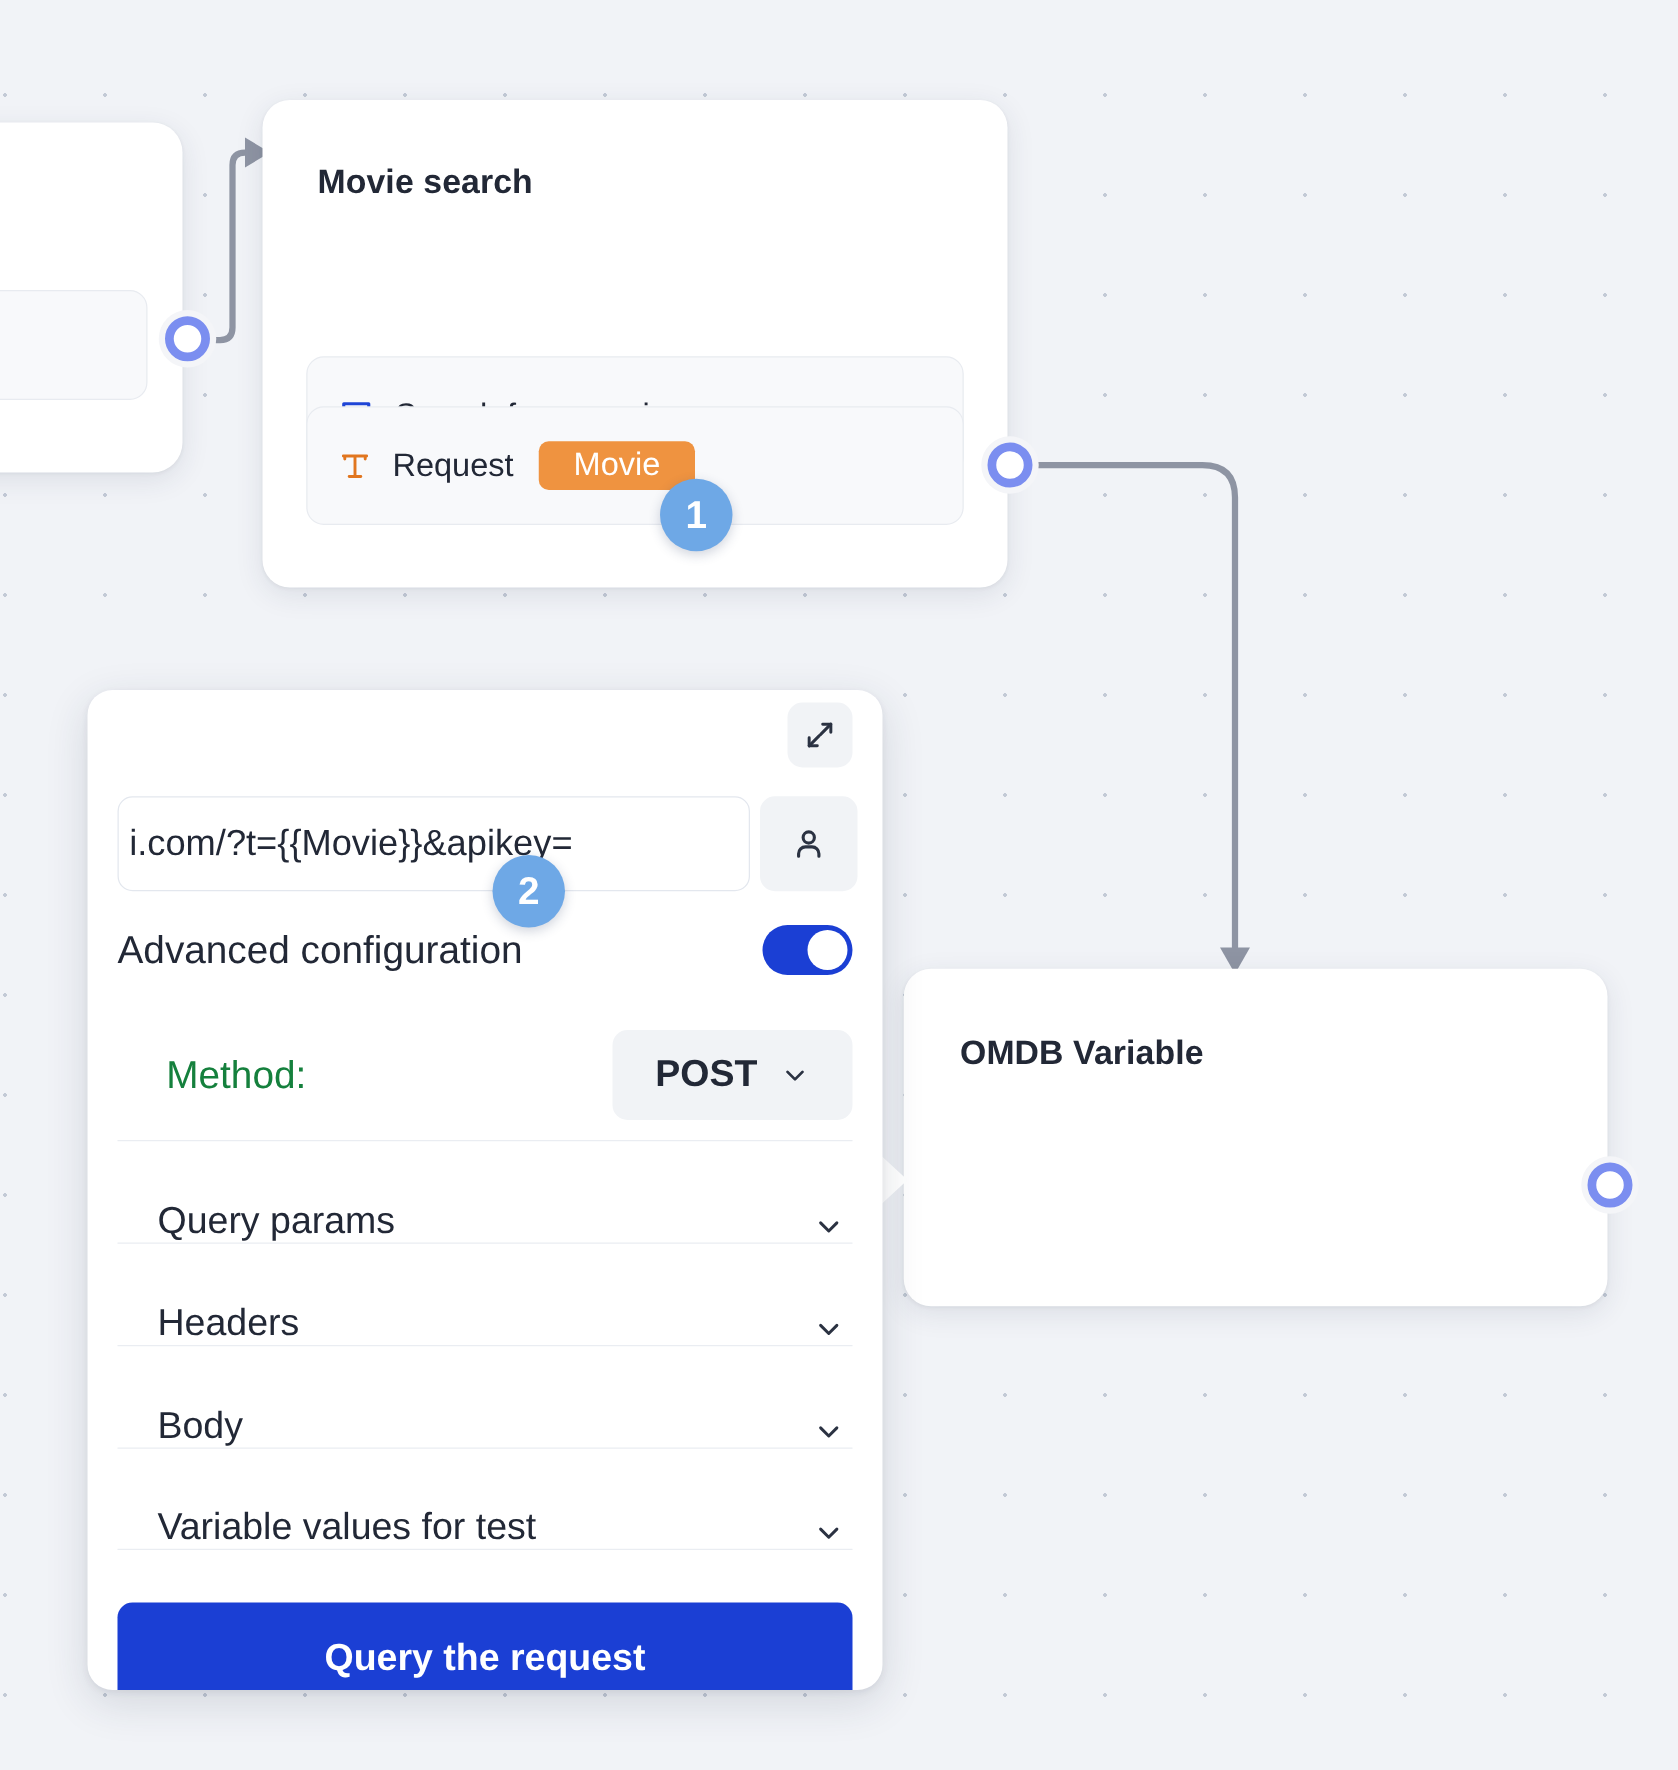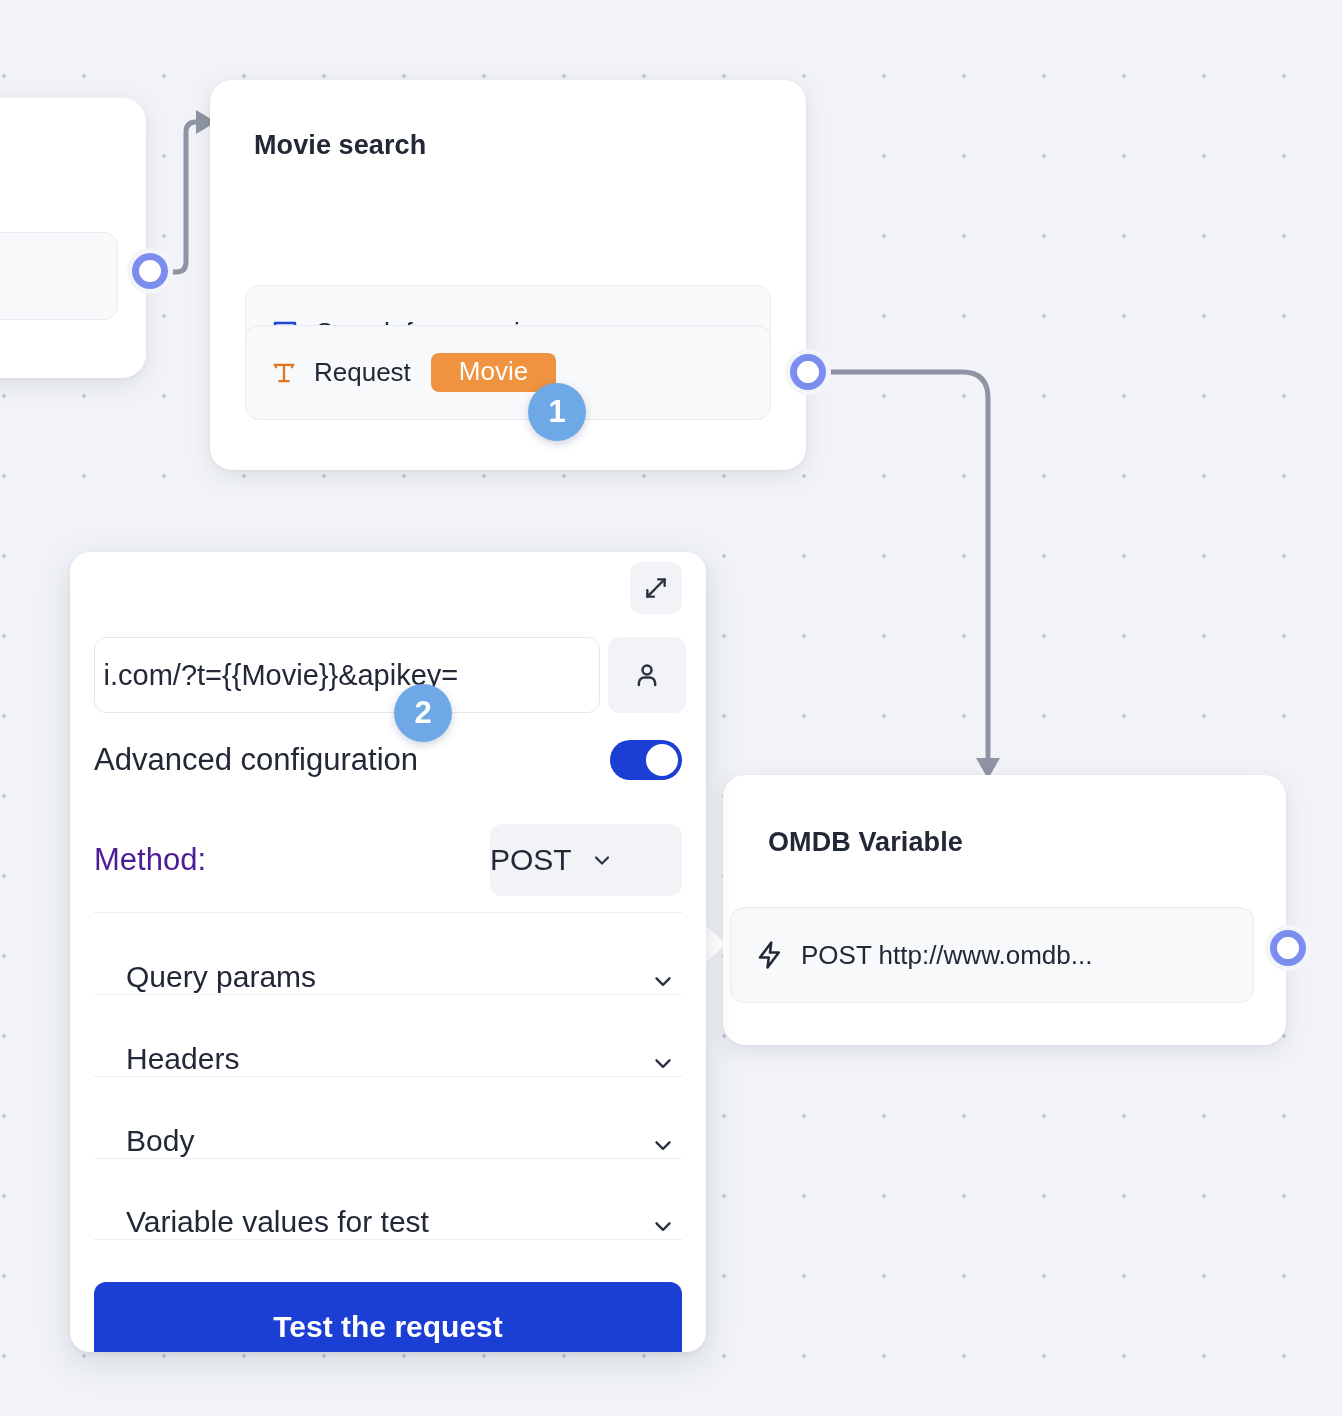--- a/index.html
+++ b/index.html
@@ -201,29 +201,29 @@
     border-radius: 50%;
     background: #ffffff;
   }
 
   .method-row {
     position: absolute;
     left: 24px; top: 272px;
     width: 588px; height: 72px;
     display: flex; align-items: center; justify-content: space-between;
   }
-  .method-label { font-size: 31px; color: #4c1d95; }
+  .method-label { font-size: 31px; color: #15803d; margin-left: 39px; }
   .method-select {
     width: 192px; height: 72px;
     background: #f1f3f6;
     border-radius: 12px;
     border: none; cursor: pointer;
-    display: flex; align-items: center; justify-content: flex-start;
+    display: flex; align-items: center; justify-content: center;
     gap: 18px;
-    font-size: 30px; font-weight: 400; color: #222836;
+    font-size: 30px; font-weight: 700; color: #222836;
     padding: 0;
     font-family: "Liberation Sans", sans-serif;
   }
 
   .accordion {
     position: absolute;
     left: 24px; top: 360px;
     width: 588px;
   }
   .acc-item {
@@ -287,28 +287,20 @@
     </span>
     <span>Request</span>
     <span class="chip-movie">Movie</span>
   </div>
 </div>
 <div class="port" id="port-movie"></div>
 <div class="step-badge" id="badge-1">1</div>
 
 <div class="node" id="omdb-node">
   <div class="node-title">OMDB Variable</div>
-  <div class="node-row">
-    <span class="ico">
-      <svg width="30" height="30" viewBox="0 0 24 24" fill="none" stroke="#222836" stroke-width="2" stroke-linejoin="round" stroke-linecap="round">
-        <path d="M13 2 4 14h7l-1 8 9-12h-7z"></path>
-      </svg>
-    </span>
-    <span>POST http://www.omdb...</span>
-  </div>
 </div>
 <div class="port" id="port-omdb"></div>
 
 <div id="panel-nub"></div>
 <div id="config-panel">
 
   <button class="expand-btn">
     <svg width="26" height="26" viewBox="0 0 24 24" fill="none" stroke="#2b3242" stroke-width="2.2" stroke-linecap="round" stroke-linejoin="round">
       <path d="M14 4h6v6"></path>
         <path d="M20 4l-7.5 7.5"></path>
@@ -372,16 +364,16 @@
     <div class="acc-item">
       <span class="acc-label">Variable values for test</span>
       <span>
         <svg width="26" height="26" viewBox="0 0 24 24" fill="none" stroke="#2b3242" stroke-width="2.2" stroke-linecap="round" stroke-linejoin="round">
           <path d="M6 9.5 12 15.5 18 9.5"></path>
           </svg>
       </span>
     </div>
   </div>
 
-  <button class="test-btn">Test the request</button>
+  <button class="test-btn">Query the request</button>
 </div>
 
 <div class="step-badge" id="badge-2">2</div>
 
 </body></html>

